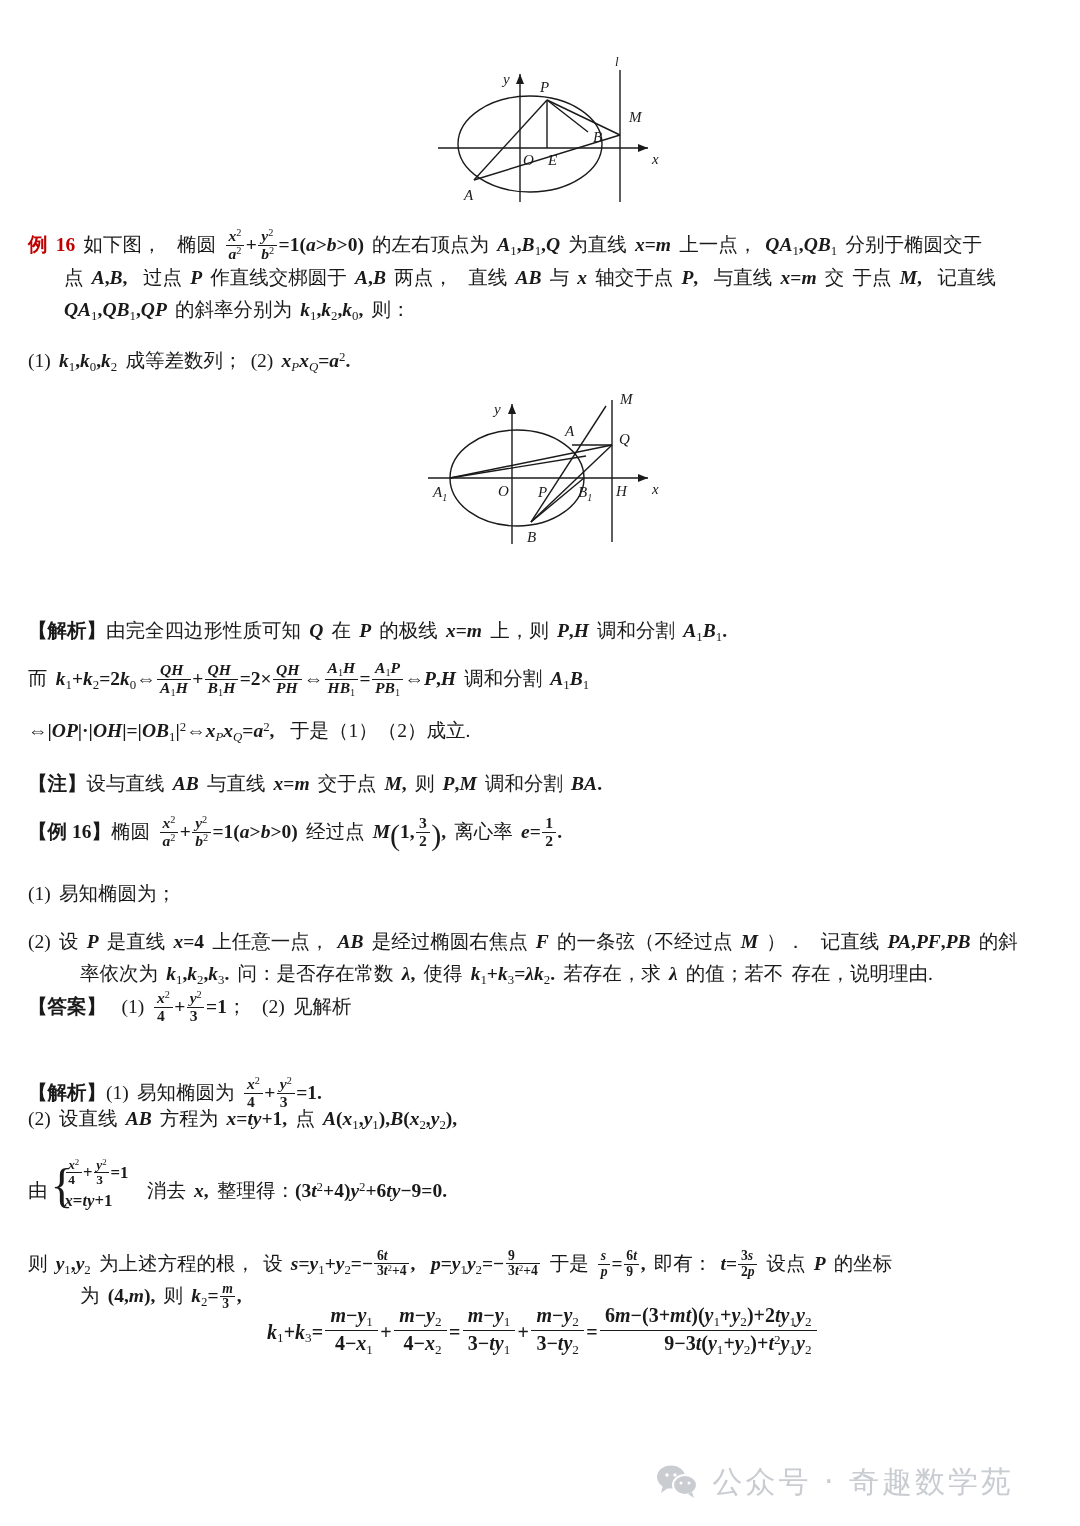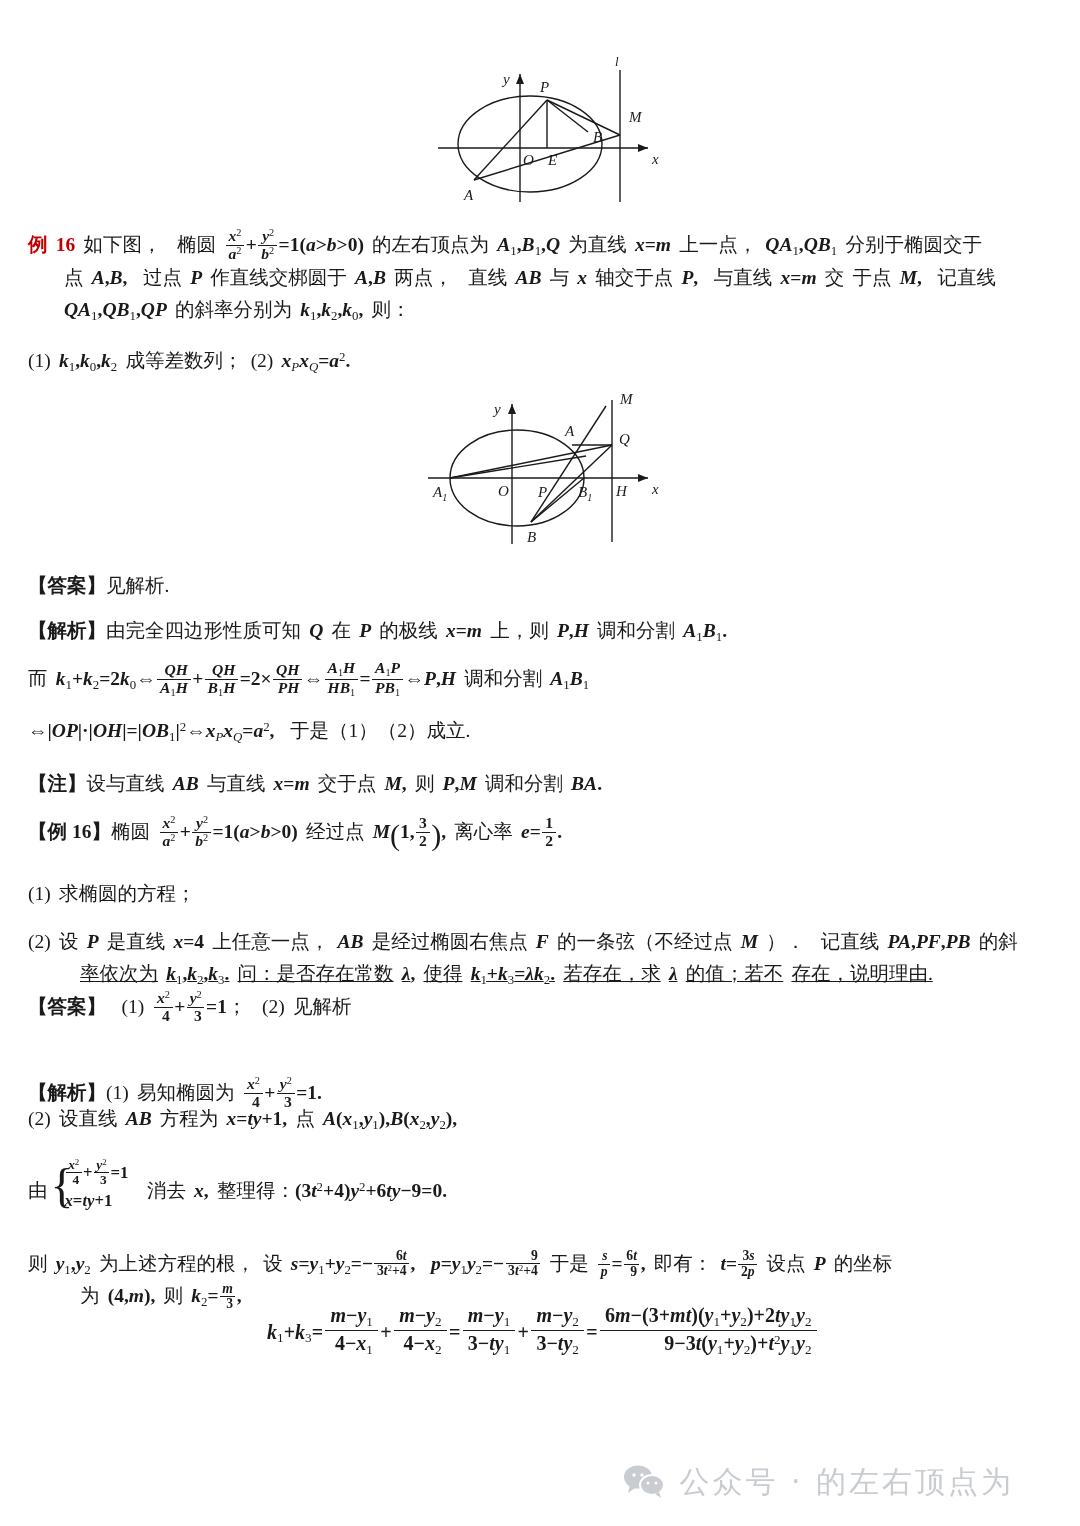--- a/index.html
+++ b/index.html
@@ -27,21 +27,21 @@
   .mu{font-weight:bold;}
   .mn{font-weight:bold;font-style:normal;}
   .op{font-weight:bold;}
   .sp{display:inline-block;width:.42em;}
   .sp2{display:inline-block;width:.8em;}
 
   sub{font-size:.66em;vertical-align:-.28em;}
   sup{font-size:.66em;vertical-align:.48em;}
 
   
-  .frac{display:inline-block;vertical-align:-0.48em;text-align:right;
+  .frac{display:inline-block;vertical-align:-0.48em;text-align:left;
         font-size:.80em;line-height:1.06;margin:0 .10em;}
   .frac > span{display:block;padding:0 .18em;}
   .frac .den{border-top:1.4px solid #1a1a1a;}
   .fsm{font-size:.70em;vertical-align:-0.42em;}
 
   
   .bigfrac{display:inline-block;vertical-align:-0.55em;text-align:right;
            font-size:1em;line-height:1.2;margin:0 .12em;}
   .bigfrac > span{display:block;padding:0 .25em;}
   .bigfrac .den{border-top:1.6px solid #1a1a1a;}
@@ -152,23 +152,20 @@
     </div>
     <div style="padding-left:36px;">
       <i class="mi">QA</i><sub>1</sub><span class="mu">,</span><i class="mi">QB</i><sub>1</sub><span class="mu">,</span><i class="mi">QP</i><span class="sp"></span><span>的斜率分别为</span><span class="sp"></span><i class="mi">k</i><sub>1</sub><span class="mu">,</span><i class="mi">k</i><sub>2</sub><span class="mu">,</span><i class="mi">k</i><sub>0</sub><span class="mu">,</span><span class="sp"></span><span>则：</span>
     </div>
   </div>
 
   <div class="blk" id="p1-sub" style="left:28px;top:345px;width:1030px;">
     <span>(1)</span><span class="sp"></span><i class="mi">k</i><sub>1</sub><span class="mu">,</span><i class="mi">k</i><sub>0</sub><span class="mu">,</span><i class="mi">k</i><sub>2</sub><span class="sp"></span><span>成等差数列；</span><span class="sp"></span><span>(2)</span><span class="sp"></span><i class="mi">x</i><sub><i>P</i></sub><i class="mi">x</i><sub><i>Q</i></sub><span class="op">=</span><i class="mi">a</i><sup>2</sup><span class="mu">.</span>
   </div>
 
-  <div class="blk" id="ans1" style="left:28px;top:570px;width:1030px;">
-    <span class="lbl">【答案】</span><span>见解析.</span>
-  </div>
 
   <div class="blk" id="ana1" style="left:28px;top:615px;width:1030px;">
     <span class="lbl">【解析】</span><span>由完全四边形性质可知</span><span class="sp"></span><i class="mi">Q</i><span class="sp"></span><span>在</span><span class="sp"></span><i class="mi">P</i><span class="sp"></span><span>的极线</span><span class="sp"></span><i class="mi">x</i><span class="op">=</span><i class="mi">m</i><span class="sp"></span><span>上，则</span><span class="sp"></span><i class="mi">P</i><span class="mu">,</span><i class="mi">H</i><span class="sp"></span><span>调和分割</span><span class="sp"></span><i class="mi">A</i><sub>1</sub><i class="mi">B</i><sub>1</sub><span class="mu">.</span>
   </div>
 
   <div class="blk" id="ana1b" style="left:28px;top:660px;width:1030px;">
     <span>而</span><span class="sp"></span><i class="mi">k</i><sub>1</sub><span class="op">+</span><i class="mi">k</i><sub>2</sub><span class="op">=</span><span class="mn">2</span><i class="mi">k</i><sub>0</sub><span class="op">⇔</span><span class="frac"><span class="num"><i class="mi">QH</i></span><span class="den"><i class="mi">A</i><sub>1</sub><i class="mi">H</i></span></span><span class="op">+</span><span class="frac"><span class="num"><i class="mi">QH</i></span><span class="den"><i class="mi">B</i><sub>1</sub><i class="mi">H</i></span></span><span class="op">=</span><span class="mn">2</span><span class="op">×</span><span class="frac"><span class="num"><i class="mi">QH</i></span><span class="den"><i class="mi">PH</i></span></span><span class="op">⇔</span><span class="frac"><span class="num"><i class="mi">A</i><sub>1</sub><i class="mi">H</i></span><span class="den"><i class="mi">HB</i><sub>1</sub></span></span><span class="op">=</span><span class="frac"><span class="num"><i class="mi">A</i><sub>1</sub><i class="mi">P</i></span><span class="den"><i class="mi">PB</i><sub>1</sub></span></span><span class="op">⇔</span><i class="mi">P</i><span class="mu">,</span><i class="mi">H</i><span class="sp"></span><span>调和分割</span><span class="sp"></span><i class="mi">A</i><sub>1</sub><i class="mi">B</i><sub>1</sub>
   </div>
 
   <div class="blk" id="ana1c" style="left:28px;top:715px;width:1030px;">
@@ -177,28 +174,28 @@
 
   <div class="blk" id="note1" style="left:28px;top:768px;width:1030px;">
     <span class="lbl">【注】</span><span>设与直线</span><span class="sp"></span><i class="mi">AB</i><span class="sp"></span><span>与直线</span><span class="sp"></span><i class="mi">x</i><span class="op">=</span><i class="mi">m</i><span class="sp"></span><span>交于点</span><span class="sp"></span><i class="mi">M</i><span class="mu">,</span><span class="sp"></span><span>则</span><span class="sp"></span><i class="mi">P</i><span class="mu">,</span><i class="mi">M</i><span class="sp"></span><span>调和分割</span><span class="sp"></span><i class="mi">BA</i><span class="mu">.</span>
   </div>
 
   <div class="blk" id="p2" style="left:28px;top:815px;width:1030px;">
     <span class="lbl">【例 16】</span><span>椭圆</span><span class="sp"></span><span class="frac"><span class="num"><i class="mi">x</i><sup>2</sup></span><span class="den"><i class="mi">a</i><sup>2</sup></span></span><span class="op">+</span><span class="frac"><span class="num"><i class="mi">y</i><sup>2</sup></span><span class="den"><i class="mi">b</i><sup>2</sup></span></span><span class="op">=</span><span class="mn">1</span><span class="op">(</span><i class="mi">a</i><span class="op">&gt;</span><i class="mi">b</i><span class="op">&gt;</span><span class="mn">0</span><span class="op">)</span><span class="sp"></span><span>经过点</span><span class="sp"></span><i class="mi">M</i><span class="bigparen">(</span><span class="mn">1</span><span class="mu">,</span><span class="frac"><span class="num"><span class="mn">3</span></span><span class="den"><span class="mn">2</span></span></span><span class="bigparen">)</span><span class="mu">,</span><span class="sp"></span><span>离心率</span><span class="sp"></span><i class="mi">e</i><span class="op">=</span><span class="frac"><span class="num"><span class="mn">1</span></span><span class="den"><span class="mn">2</span></span></span><span class="mu">.</span>
   </div>
 
   <div class="blk" id="p2i1" style="left:28px;top:878px;width:1030px;">
-    <span>(1)</span><span class="sp"></span><span>求椭圆的方程；</span>
+    <span>(1)</span><span class="sp"></span><span>易知椭圆为；</span>
   </div>
 
   <div class="blk" id="p2i2" style="left:28px;top:918px;width:1030px;margin-top:8px;">
     <div>
       <span>(2)</span><span class="sp"></span><span>设</span><span class="sp"></span><i class="mi">P</i><span class="sp"></span><span>是直线</span><span class="sp"></span><i class="mi">x</i><span class="op">=</span><span class="mn">4</span><span class="sp"></span><span>上任意一点，</span><span class="sp"></span><i class="mi">AB</i><span class="sp"></span><span>是经过椭圆右焦点</span><span class="sp"></span><i class="mi">F</i><span class="sp"></span><span>的一条弦（不经过点</span><span class="sp"></span><i class="mi">M</i><span class="sp"></span><span>）．</span><span class="sp2"></span><span>记直线</span><span class="sp"></span><i class="mi">PA</i><span class="mu">,</span><i class="mi">PF</i><span class="mu">,</span><i class="mi">PB</i><span class="sp"></span><span>的斜</span>
     </div>
-    <div style="padding-left:52px;text-decoration:underline;">
+    <div style="padding-left:52px;">
       <span>率依次为</span><span class="sp"></span><i class="mi">k</i><sub>1</sub><span class="mu">,</span><i class="mi">k</i><sub>2</sub><span class="mu">,</span><i class="mi">k</i><sub>3</sub><span class="mu">.</span><span class="sp"></span><span>问：是否存在常数</span><span class="sp"></span><i class="mi">λ</i><span class="mu">,</span><span class="sp"></span><span>使得</span><span class="sp"></span><i class="mi">k</i><sub>1</sub><span class="op">+</span><i class="mi">k</i><sub>3</sub><span class="op">=</span><i class="mi">λk</i><sub>2</sub><span class="mu">.</span><span class="sp"></span><span>若存在，求</span><span class="sp"></span><i class="mi">λ</i><span class="sp"></span><span>的值；若不</span><span class="sp"></span><span>存在，说明理由.</span>
     </div>
   </div>
 
   <div class="blk" id="ans2" style="left:28px;top:990px;width:1030px;">
     <span class="lbl">【答案】</span><span class="sp2"></span><span>(1)</span><span class="sp"></span><span class="frac"><span class="num"><i class="mi">x</i><sup>2</sup></span><span class="den"><span class="mn">4</span></span></span><span class="op">+</span><span class="frac"><span class="num"><i class="mi">y</i><sup>2</sup></span><span class="den"><span class="mn">3</span></span></span><span class="op">=</span><span class="mn">1</span><span>；</span><span class="sp2"></span><span>(2)</span><span class="sp"></span><span>见解析</span>
   </div>
 
   <div class="blk" id="ana2" style="left:28px;top:1048px;width:1030px;margin-top:28px;">
     <span class="lbl">【解析】</span><span>(1)</span><span class="sp"></span><span>易知椭圆为</span><span class="sp"></span><span class="frac"><span class="num"><i class="mi">x</i><sup>2</sup></span><span class="den"><span class="mn">4</span></span></span><span class="op">+</span><span class="frac"><span class="num"><i class="mi">y</i><sup>2</sup></span><span class="den"><span class="mn">3</span></span></span><span class="op">=</span><span class="mn">1</span><span class="mu">.</span>
@@ -232,17 +229,17 @@
           <ellipse cx="15" cy="13" rx="14" ry="11.5" fill="#c9ccd1"></ellipse>
           <polygon points="7,21 5,29 12,24" fill="#c9ccd1"></polygon>
           <ellipse cx="29" cy="21" rx="12" ry="10" fill="#c9ccd1" stroke="#ffffff" stroke-width="2"></ellipse>
           <polygon points="36,28 38,34 32,30" fill="#c9ccd1"></polygon>
           <circle cx="11" cy="11" r="1.7" fill="#ffffff"></circle>
           <circle cx="19" cy="11" r="1.7" fill="#ffffff"></circle>
           <circle cx="25" cy="19" r="1.5" fill="#ffffff"></circle>
           <circle cx="33" cy="19" r="1.5" fill="#ffffff"></circle>
         </svg>
       </span>
-      <span class="wtxt">公众号 · 的左右顶点为</span>
+      <span class="wtxt">公众号 · 奇趣数学苑</span>
     </div>
   </div>
 
 </div>
 
 </body></html>

